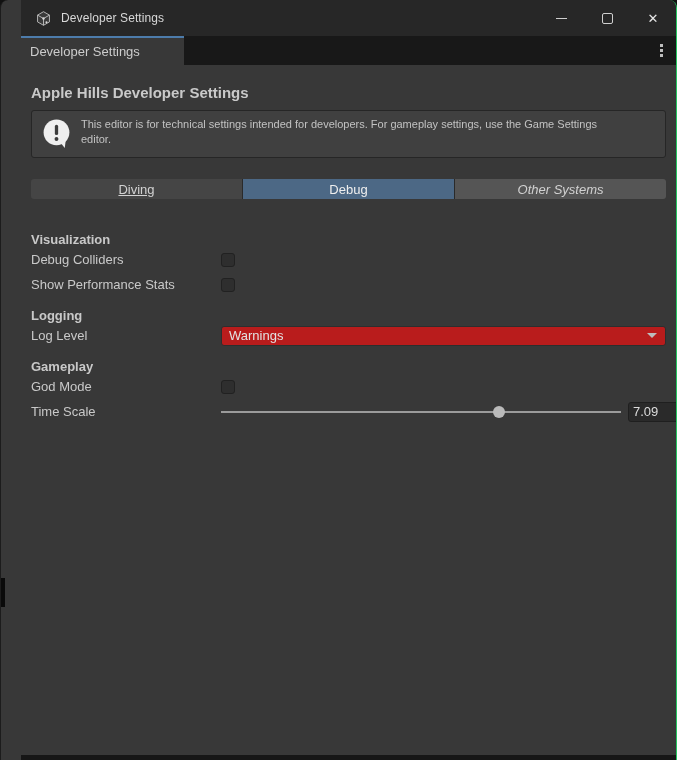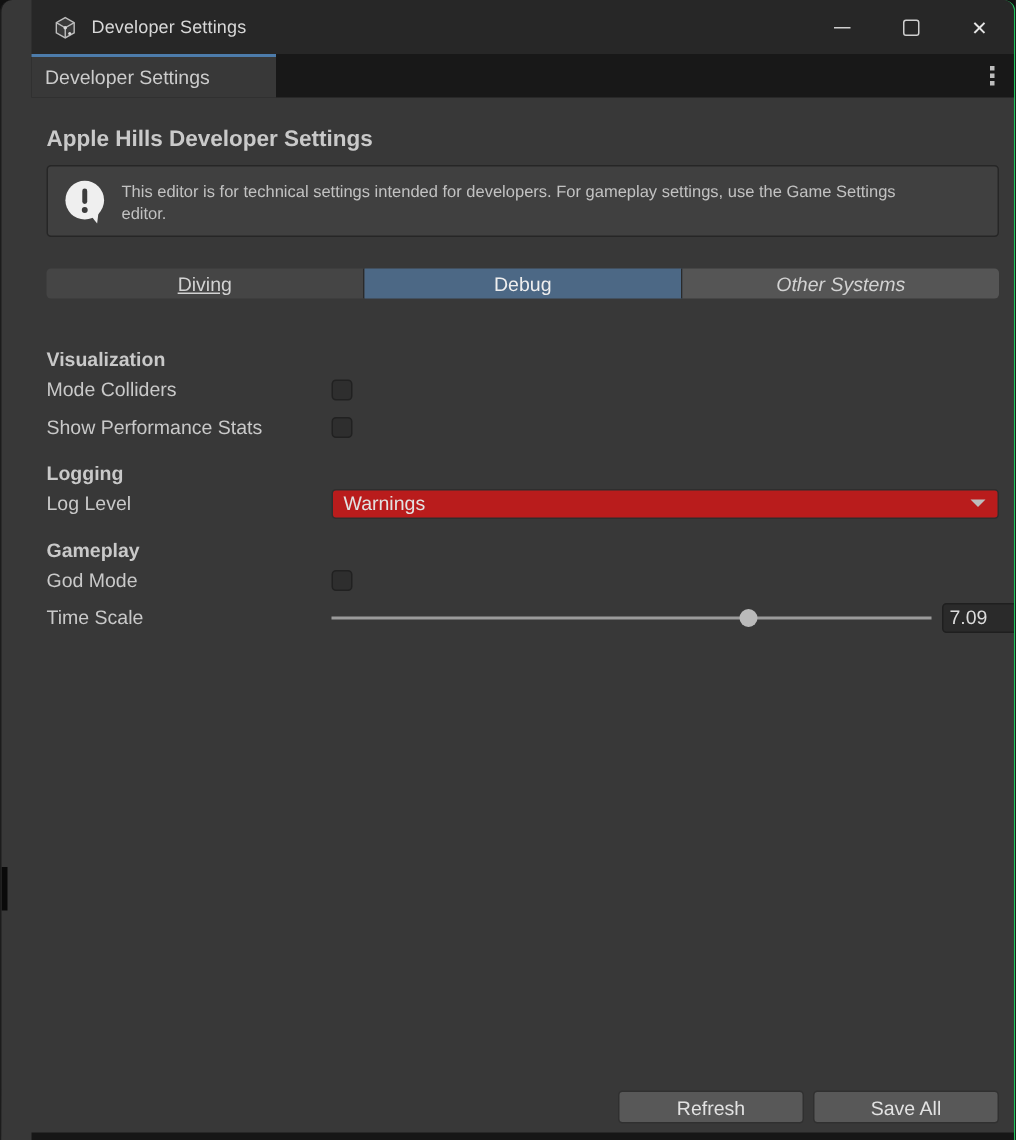--- a/index.html
+++ b/index.html
@@ -57,21 +57,21 @@
   }
   h1.page-heading {
     margin-top: 19px;
     font-size: 15px; font-weight: bold; color: #c9c9c9;
   }
   .helpbox {
     margin-top: 9px;
     background: #404040;
     border: 1px solid #262626;
     border-radius: 3px;
-    display: flex; align-items: flex-end;
+    display: flex; align-items: flex-start;
     padding: 6px 8px;
     min-height: 48px;
   }
   .helpbox-icon { width: 33px; height: 33px; flex: 0 0 auto; margin-right: 8px; }
   .helpbox-text { font-size: 11px; line-height: 1.35; color: #c2c2c2; padding-right: 40px; }
   
   .segmented {
     margin-top: 21px;
     display: flex; height: 20px;
   }
@@ -209,21 +209,21 @@
     </div>
 
     <div class="segmented">
       <button class="seg-btn">Diving</button>
       <button class="seg-btn selected">Debug</button>
       <button class="seg-btn">Other Systems</button>
     </div>
 
     <div class="section-title first">Visualization</div>
     <div class="row">
-      <span class="row-label">Mode Colliders</span>
+      <span class="row-label">Debug Colliders</span>
       <span class="checkbox"></span>
     </div>
     <div class="row">
       <span class="row-label">Show Performance Stats</span>
       <span class="checkbox"></span>
     </div>
 
     <div class="section-title next">Logging</div>
     <div class="row">
       <span class="row-label">Log Level</span>
@@ -240,21 +240,17 @@
     </div>
     <div class="row">
       <span class="row-label">Time Scale</span>
       <div class="slider-wrap">
         <div class="slider-track"></div>
         <div class="slider-thumb" style="left:69.6%"></div>
       </div>
       <input class="numfield" value="7.09" style="">
     </div>
 
-    <div class="footer">
-      <button class="footer-btn">Refresh</button>
-      <button class="footer-btn">Save All</button>
-    </div>
   </div>
 
   <div class="bottom-strip"></div>
   <div class="edge-notch"></div>
 </div>
 
 </body></html>

